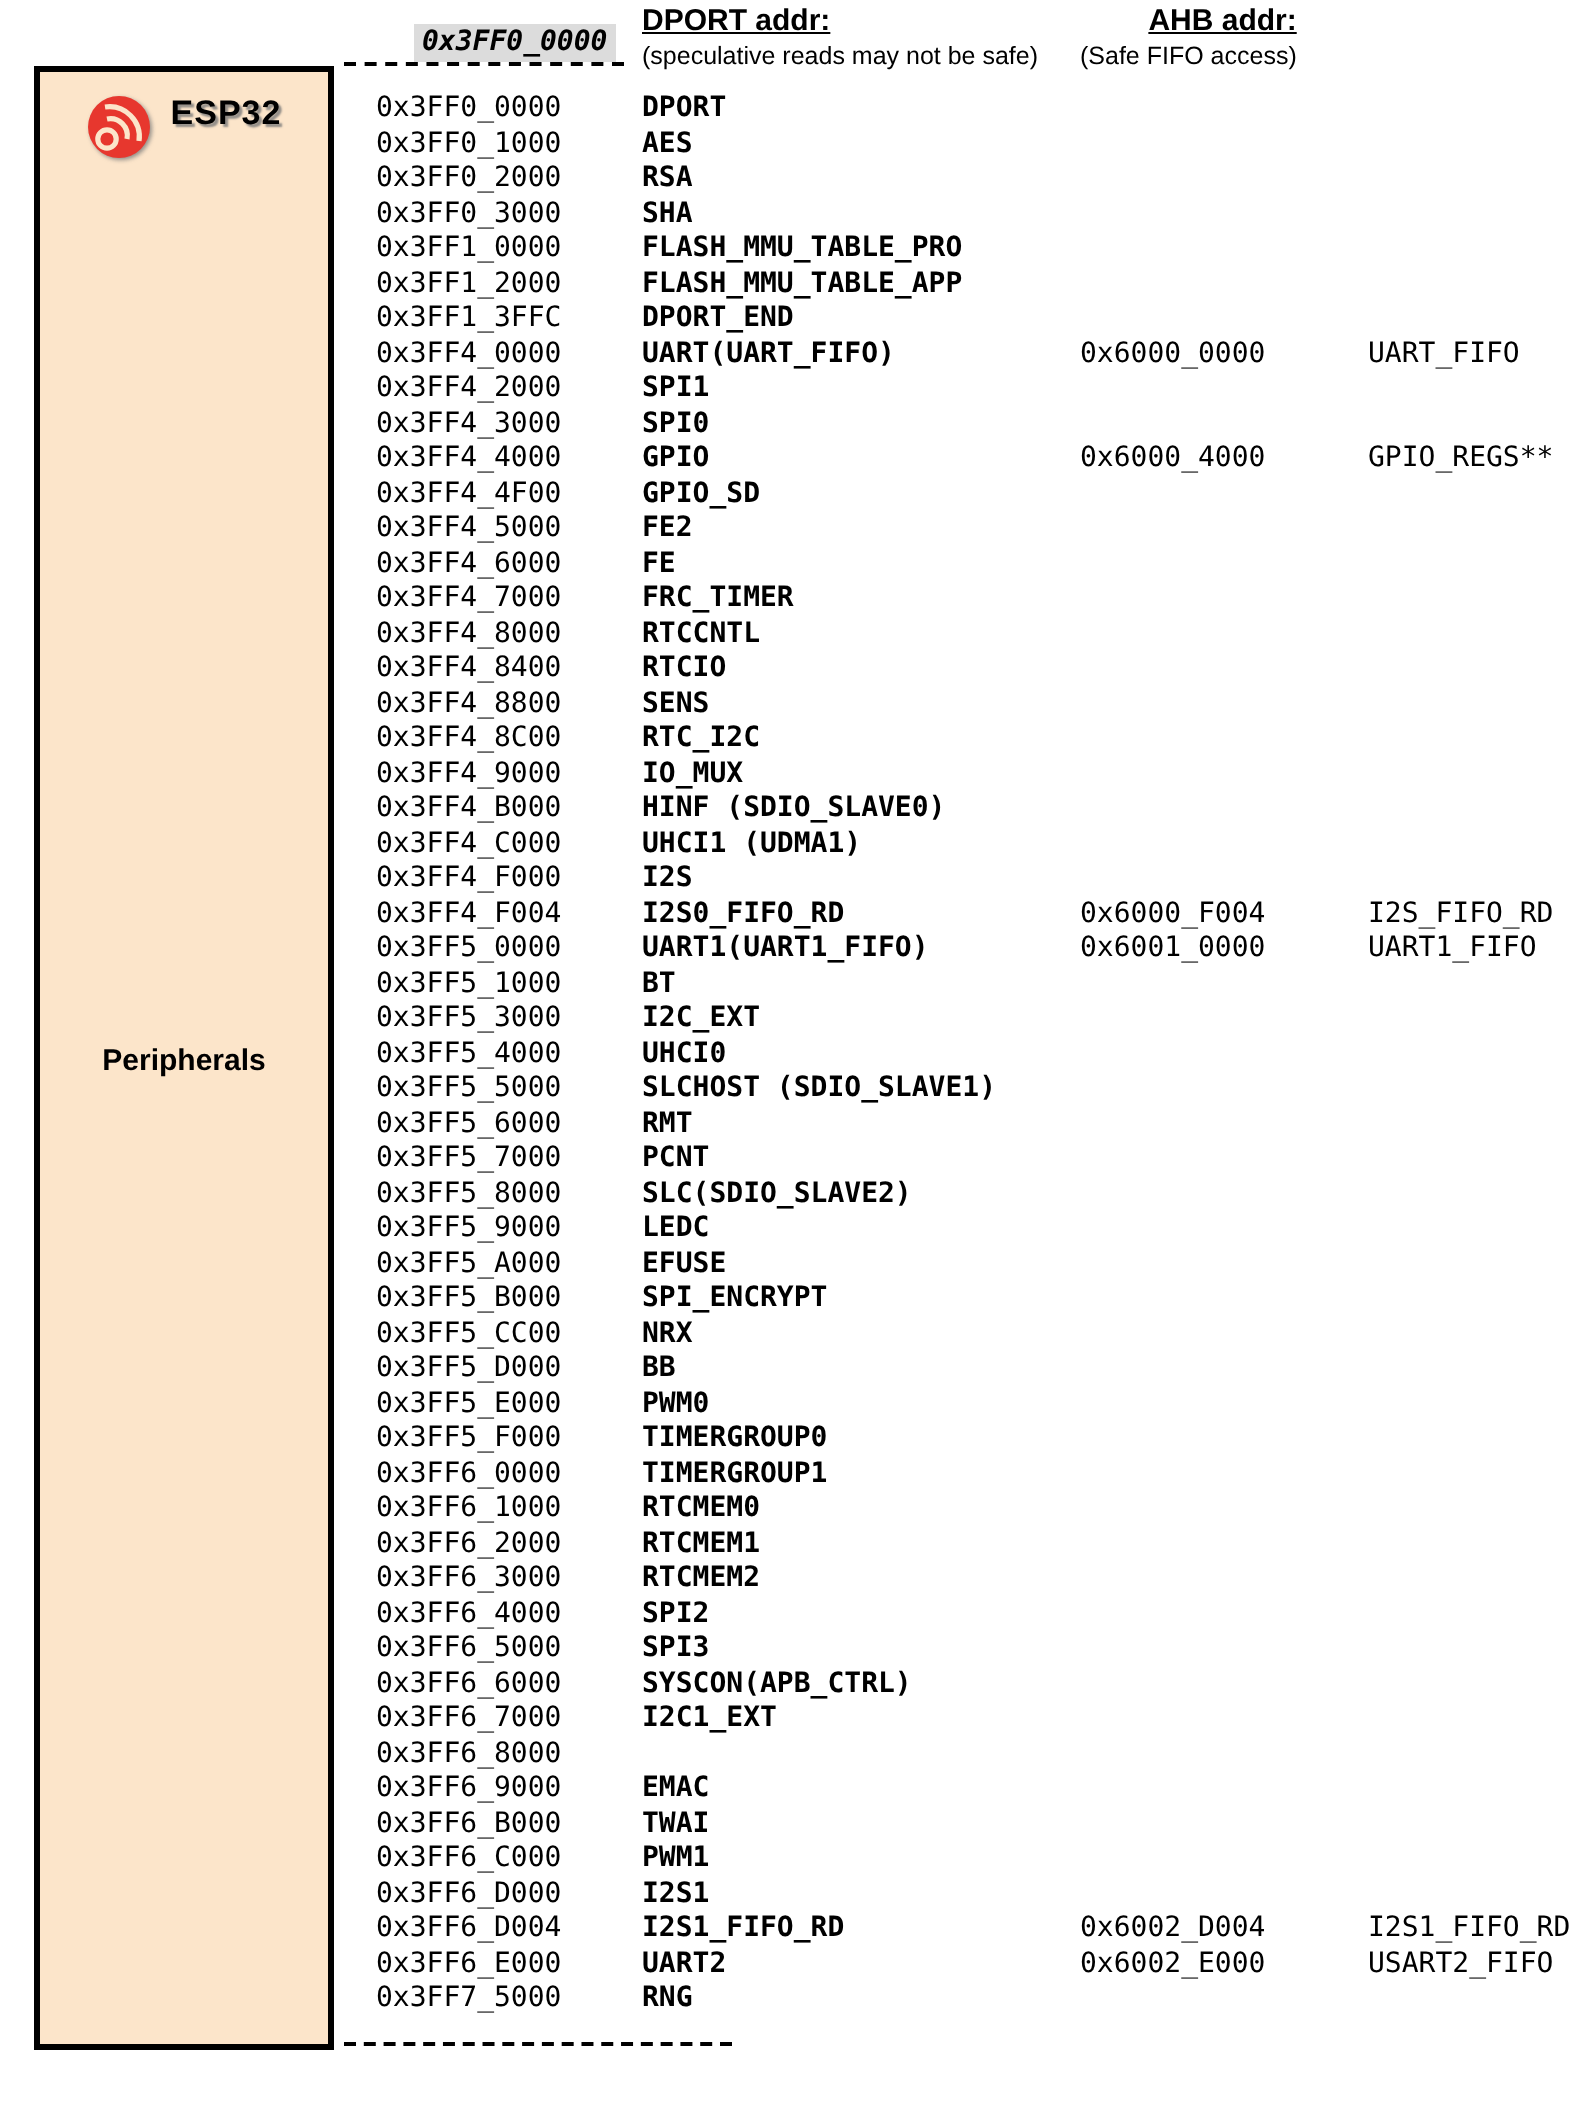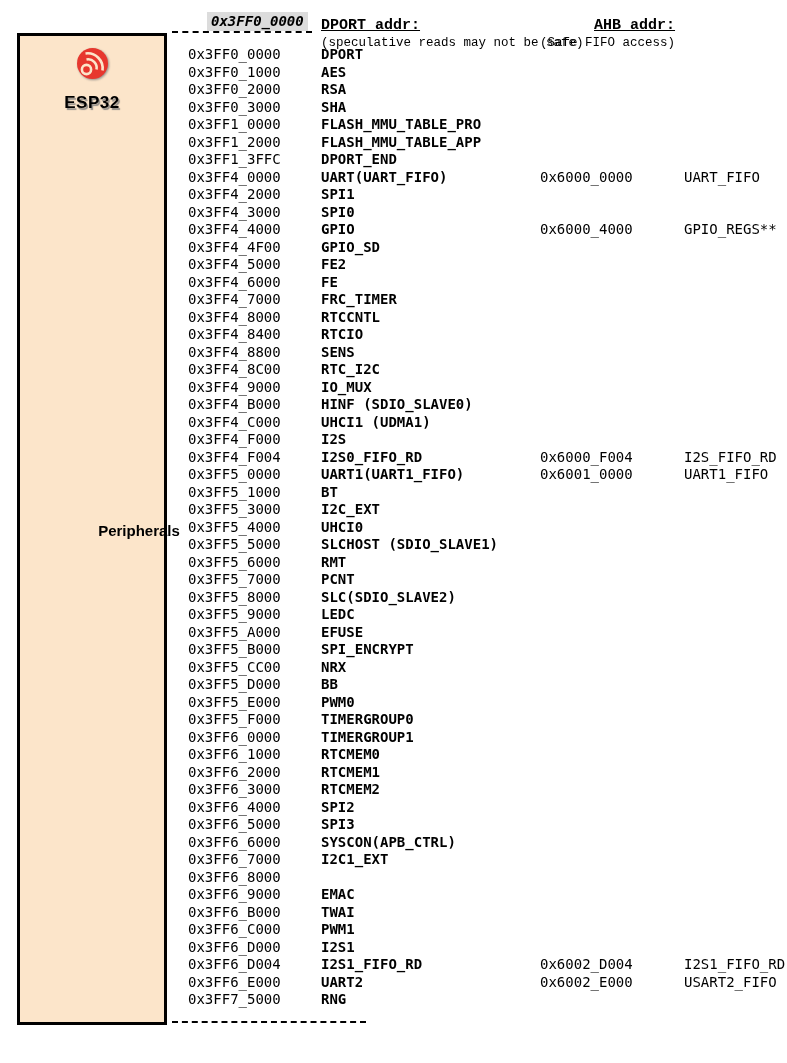--- a/index.html
+++ b/index.html
@@ -15,47 +15,47 @@
     padding:1px 4px;line-height:17px;
   }
   .dash-top{
     position:absolute;left:172px;top:31px;width:140px;height:0;
     border-top:2px dashed #000;
   }
   .dash-bottom{
     position:absolute;left:172px;top:1021px;width:194px;height:0;
     border-top:2px dashed #000;
   }
-  .col-head{position:absolute;top:16px;font-family:Liberation Mono, monospace;}
+  .col-head{position:absolute;top:1px;}
   .col-head .title{
     font-size:15px;font-weight:bold;text-decoration:underline;
     line-height:19px;white-space:nowrap;
   }
   .col-head .subtitle{
     font-size:12.5px;font-weight:normal;line-height:17px;white-space:nowrap;
   }
   .dport-head{left:321px;}
   .ahb-head{left:540px;text-align:right;}
   
   .chip-box{
     position:absolute;left:17px;top:33px;width:144px;height:986px;
     border:3px solid #000;
   }
   .chip-title-row{
-    display:flex;align-items:center;justify-content:center;
-    gap:9px;padding-top:11px;flex-direction:column;
+    display:flex;align-items:flex-start;justify-content:center;
+    gap:9px;padding-top:11px;
   }
   .chip-logo{filter:drop-shadow(1.5px 1.5px 1px rgba(120,120,120,.8));}
   .chip-name{
     font-size:17px;font-weight:bold;letter-spacing:.5px;
     text-shadow:1.5px 1.5px 1px rgba(120,120,120,.8);
   }
   .region-label{
     position:absolute;left:0;top:486px;width:100%;text-align:center;
-    font-size:15px;font-weight:bold;padding-left:47px;
+    font-size:15px;font-weight:bold;
   }
   
   .table{
     position:absolute;left:188px;top:46px;
     font-family:"DejaVu Sans Mono",monospace;font-size:14px;line-height:17.5px;
   }
   .row{display:flex;white-space:pre;}
   .c-addr{width:133px;flex:0 0 133px;}
   .c-name{width:219px;flex:0 0 219px;font-weight:bold;}
   .c-ahb-addr{width:132px;flex:0 0 132px;}

